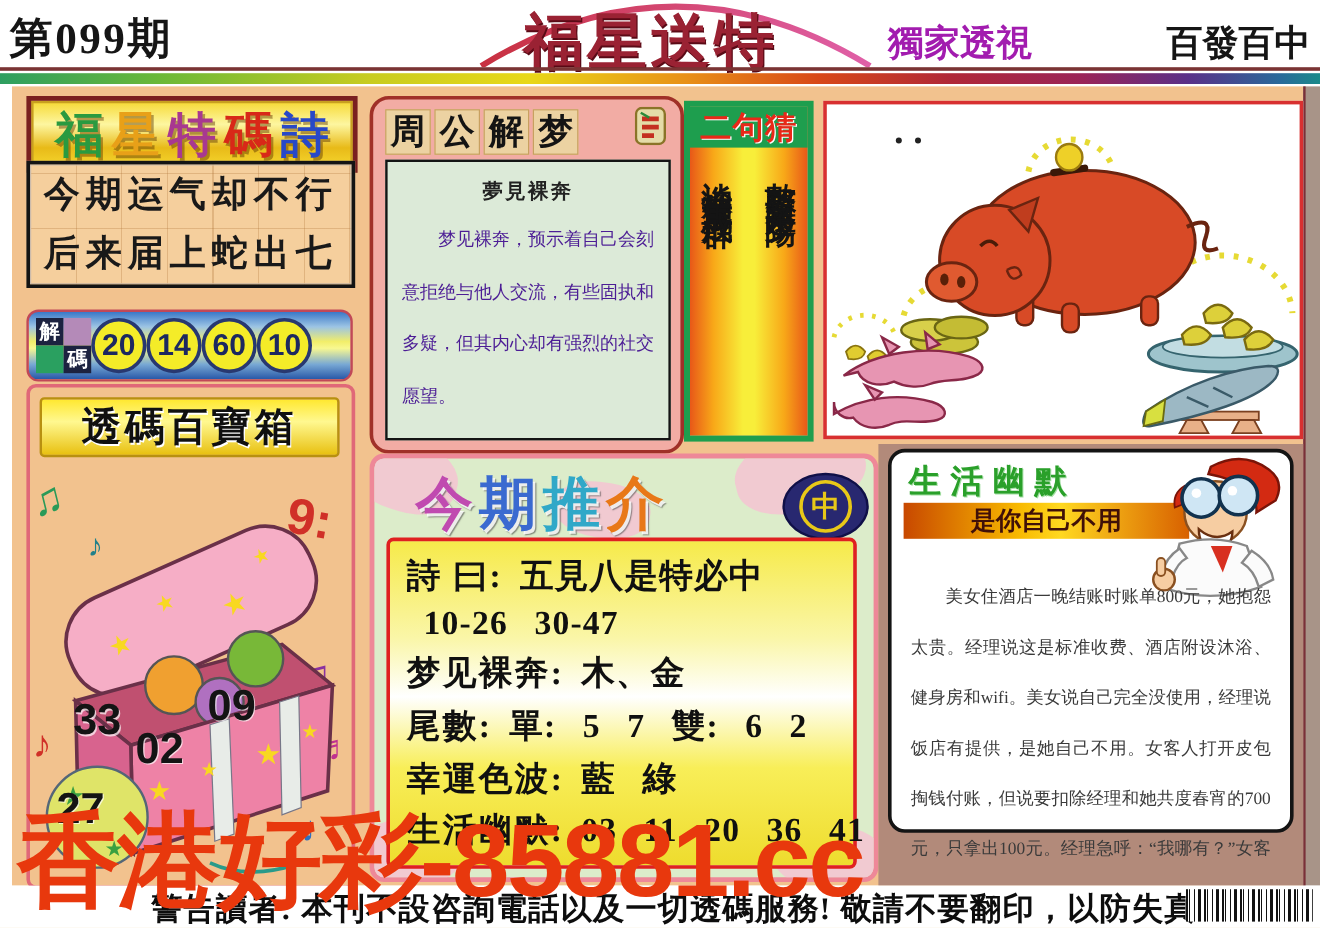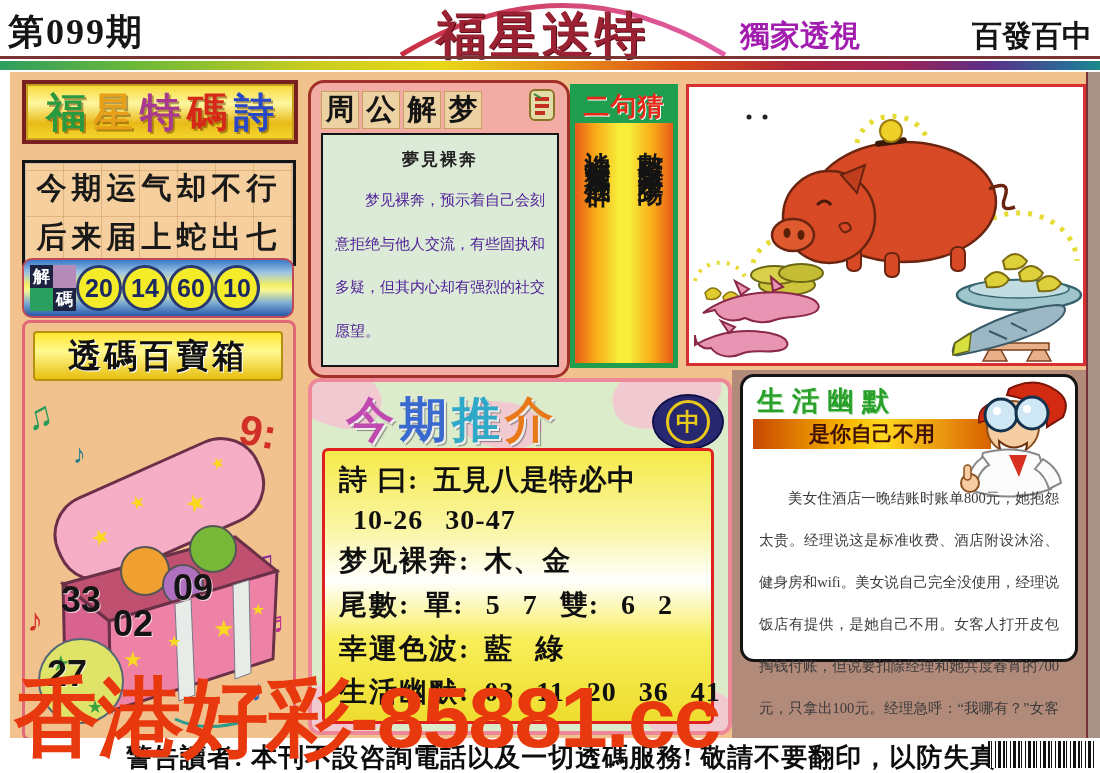--- a/index.html
+++ b/index.html
@@ -17,21 +17,21 @@
   .main-bg{position:absolute;left:10px;top:72px;width:1076px;height:666px;background:#f2c28e;}
   .right-strip{position:absolute;left:1086px;top:72px;width:14px;height:666px;background:#a89488;border-left:2px solid #7a3038;}
 
   
   .box-poem-title{position:absolute;left:22px;top:80px;width:268px;height:56px;border:4px solid #7a2020;
     background:linear-gradient(180deg,#f6d830,#fdf6a0 35%,#e8ba18 70%,#f6d830);
     box-shadow:inset 0 0 0 2px #c8a020;display:flex;align-items:center;justify-content:center;gap:7px;}
   .pt-ch{font:bold 40px "Liberation Serif",serif;text-shadow:2px 2px 0 rgba(90,50,0,.45);}
   .pc0{color:#2a9a40}.pc1{color:#e8a018}.pc2{color:#a83890}.pc3{color:#d82818}.pc4{color:#2848c8}
 
-  .box-poem{position:absolute;left:22px;top:160px;width:268px;height:100px;background:#f5cf9d;border:3px solid #141414;
+  .box-poem{position:absolute;left:22px;top:134px;width:268px;height:100px;background:#f5cf9d;border:3px solid #141414;
     box-shadow:inset 0 0 0 1px #cba;
     background-image:repeating-linear-gradient(90deg,rgba(170,110,50,.28) 0 1px,transparent 1px 38px),
                      repeating-linear-gradient(0deg,rgba(170,110,50,.28) 0 1px,transparent 1px 46px);
     display:flex;flex-direction:column;justify-content:center;gap:8px;}
   .poem-line{font:bold 30px "Liberation Serif",serif;color:#191919;text-align:center;letter-spacing:5px;}
 
   .decode-bar{position:absolute;left:22px;top:258px;width:268px;height:56px;border:2px solid #c04858;border-radius:10px;
     background:linear-gradient(180deg,#3a78c8,#9cc4e4 22%,#f2ee6a 44%,#f8f890 54%,#78a8d4 78%,#2858a8);
     display:flex;align-items:center;}
   .decode-label{width:46px;height:46px;margin-left:6px;display:grid;grid-template-columns:1fr 1fr;grid-template-rows:1fr 1fr;flex:none;}
@@ -89,21 +89,21 @@
     font:bold 24px "Liberation Serif",serif;color:#e8c818;}
   .rec-yellow{position:absolute;left:10px;top:66px;width:392px;height:276px;box-sizing:border-box;
     background:linear-gradient(180deg,#f6ea4a,#faf6a8 30%,#ffffff 48%,#f8ee58 70%,#eedc2e);
     border:3px solid #e02020;border-radius:6px;display:flex;flex-direction:column;justify-content:space-evenly;padding:4px 14px;}
   .rec-row{display:flex;align-items:baseline;font:bold 28px "Liberation Serif",serif;color:#101010;}
   .rec-label{letter-spacing:2px;white-space:nowrap;}
   .rec-value{margin-left:14px;word-spacing:14px;letter-spacing:1px;white-space:nowrap;}
 
   
   .humor-bg{position:absolute;left:732px;top:370px;width:354px;height:368px;background:#b28a7a;}
-  .humor-box{position:absolute;left:740px;top:374px;width:338px;height:288px;background:#fff;border:3px solid #141414;border-radius:14px;box-sizing:border-box;}
+  .humor-box{position:absolute;left:740px;top:374px;width:338px;height:320px;background:#fff;border:3px solid #141414;border-radius:14px;box-sizing:border-box;}
   .humor-title{position:absolute;left:14px;top:6px;font:bold 27px "Liberation Sans",sans-serif;color:#2aa02a;letter-spacing:8px;text-shadow:1px 1px 0 #a6dfa6;}
   .humor-banner{position:absolute;left:10px;top:42px;width:238px;height:30px;
     background:linear-gradient(90deg,#c84800,#f8b800 40%,#ffd820 55%,#d86000);
     display:flex;align-items:center;font:bold 21px "Liberation Serif",serif;color:#401008;padding-left:56px;box-sizing:border-box;}
   .humor-cartoon{position:absolute;right:0px;top:-2px;width:118px;height:128px;}
   .humor-text{position:absolute;left:16px;top:100px;width:300px;font:14.5px "Liberation Serif",serif;color:#3a3a3a;line-height:2.9;text-align:justify;text-indent:2em;}
 
   
   .footer{position:absolute;left:0;top:738px;width:1100px;height:35px;background:#fff;}
   .footer-warning{position:absolute;left:126px;top:740px;font:bold 26px "Liberation Serif",serif;color:#0d0d0d;letter-spacing:1px;white-space:nowrap;}

